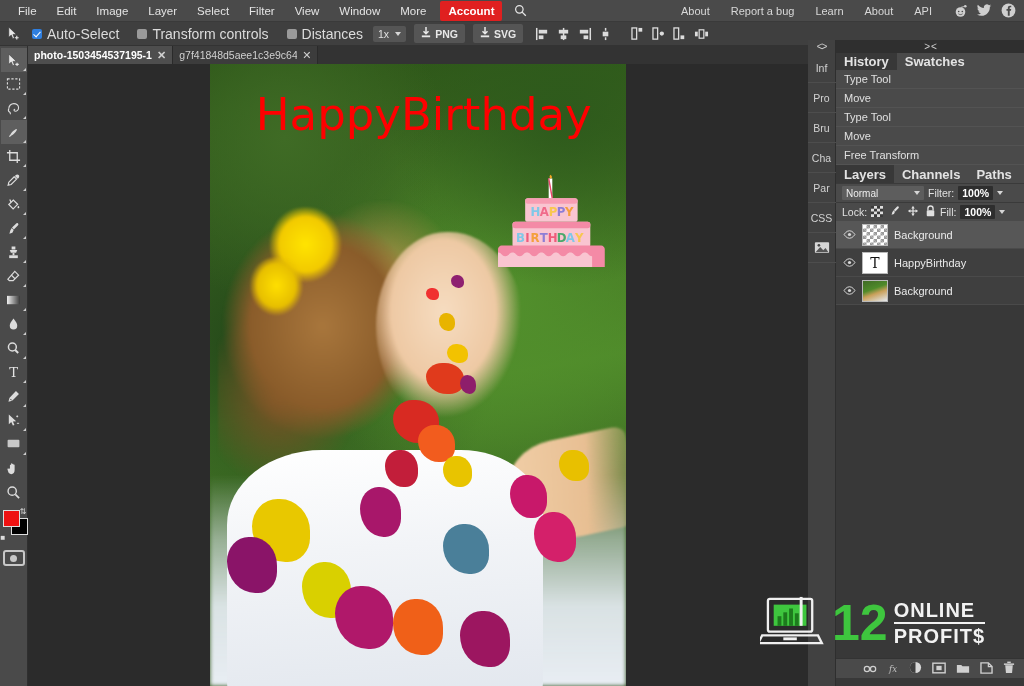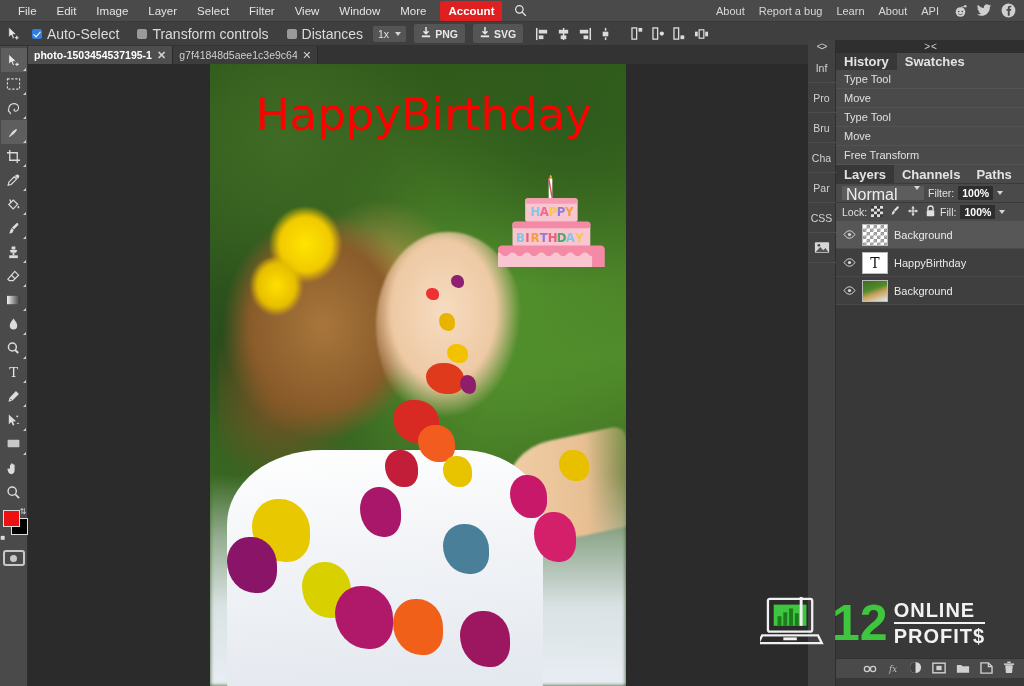--- a/index.html
+++ b/index.html
@@ -22,21 +22,21 @@
   .menu-left { display: flex; align-items: center; padding-left: 8px; }
   .menu-item {
     color: #e4e4e4; font-size: 11.5px; padding: 3px 10px;
     cursor: default; white-space: nowrap; line-height: 14px;
   }
   .menu-item.account {
     background: #e02020; color: #fff; font-weight: bold; border-radius: 2px;
     padding: 3px 8px; margin: 0 4px;
   }
   .menu-search { padding: 0 6px 0 8px; display: flex; align-items: center; }
-  .menu-right { margin-left: auto; display: flex; align-items: center; padding-right: 8px; }
+  .menu-right { margin-left: auto; display: flex; align-items: center; padding-right: 8px; gap: 7px; }
   .menu-right .menu-item { font-size: 11px; color: #d8d8d8; padding: 3px 7px; }
   .social { display: flex; align-items: center; gap: 9px; margin-left: 7px; }
   .social svg { display: block; }
 
   
   .optionsbar {
     position: absolute; left: 0; top: 22px; width: 1024px; height: 24px;
     background: #3f3f3f; display: flex; align-items: center;
     border-bottom: 1px solid #333;
   }
@@ -206,22 +206,22 @@
   .hist-item {
     height: 19px; display: flex; align-items: center; padding-left: 8px;
     font-size: 11px; color: #e0e0e0; border-bottom: 1px solid #535353;
   }
   .layers-tabs { display: flex; height: 18px; background: #4a4a4a; margin-top: 0px; }
   .prop-row {
     height: 19px; display: flex; align-items: center; padding: 0 4px 0 6px;
     background: #4a4a4a; gap: 4px; border-top: 1px solid #3a3a3a;
   }
   .blend-select {
-    width: 82px; height: 14px; background: #5d5d5d; color: #ededed; font-size: 16px;
-    display: flex; padding: 0 4px; border-radius: 1px;
+    width: 82px; height: 14px; background: #5d5d5d; color: #ededed; font-size: 10px;
+    display: flex; align-items: center; padding: 0 4px; border-radius: 1px;
   }
   .blend-select .caret-dn { margin-left: auto; }
   .prop-label { color: #e0e0e0; font-size: 10.5px; }
   .prop-val {
     background: #2e2e2e; color: #fff; font-size: 10.5px; padding: 1px 4px;
     border-radius: 1px; font-weight: bold;
   }
   .lock-icons { display: flex; align-items: center; gap: 6px; }
   .layer-list { background: #3c3c3c; }
   .layer-row {

